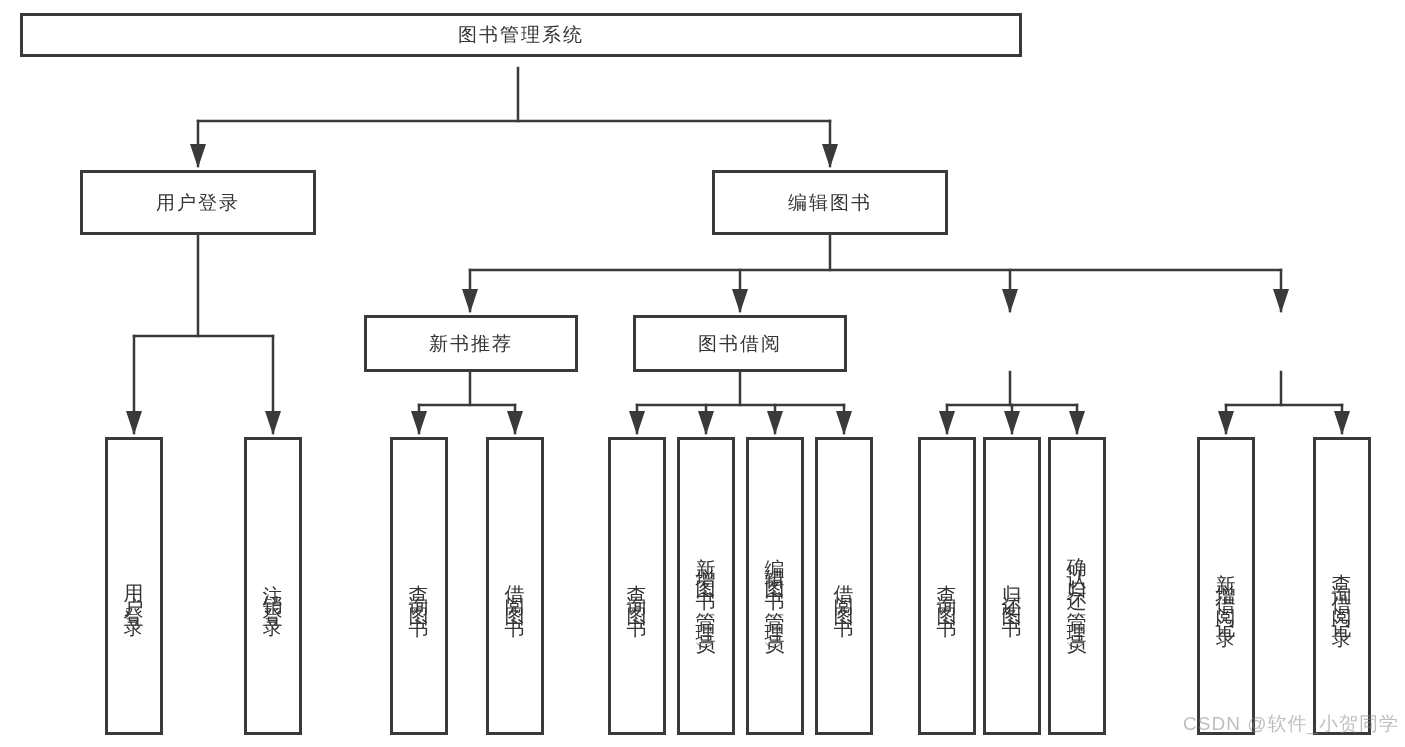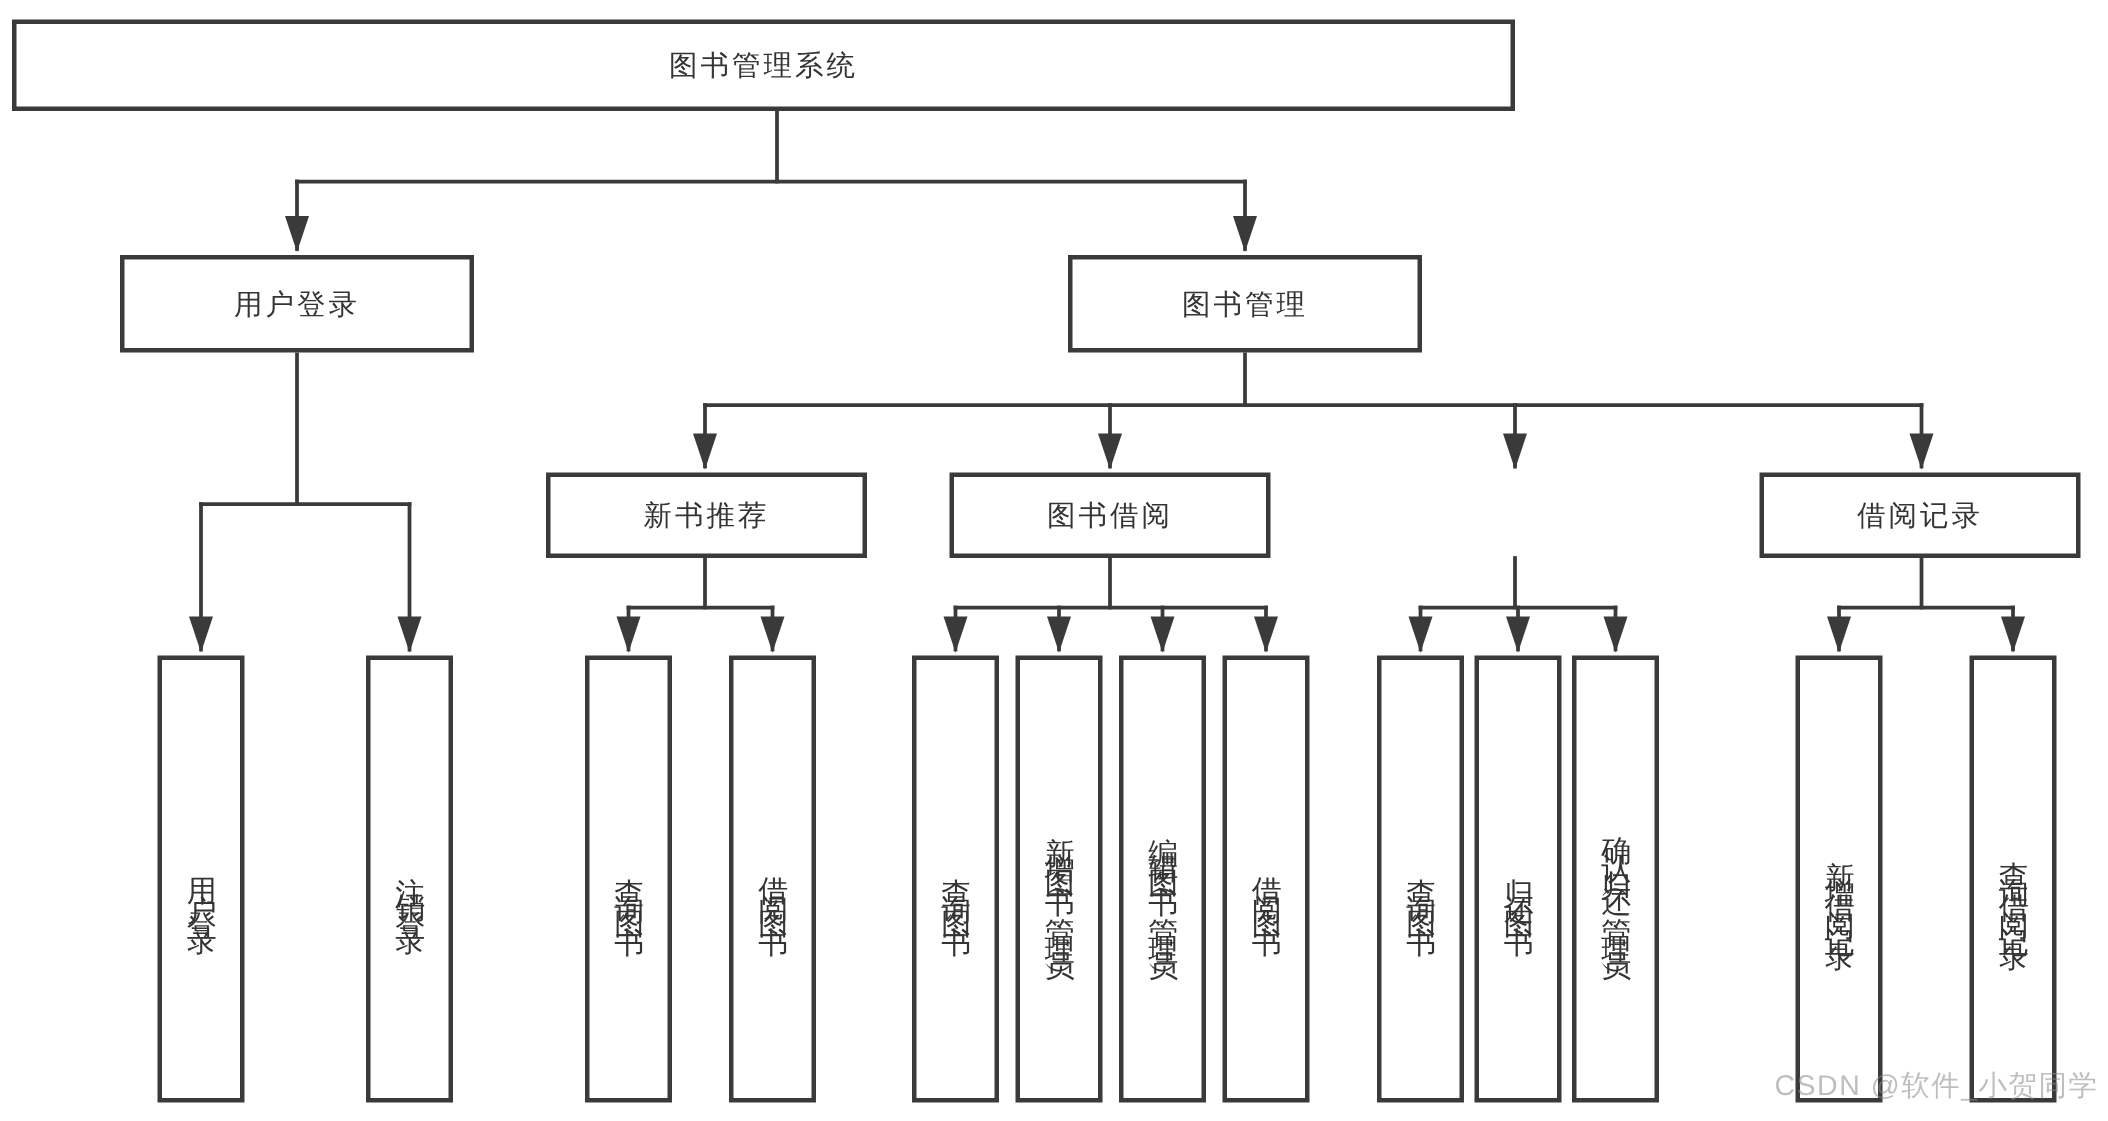--- a/index.html
+++ b/index.html
@@ -88,39 +88,36 @@
       <polygon points="767,411 783,411 775,435"></polygon>
       <polygon points="836,411 852,411 844,435"></polygon>
       <polygon points="939,411 955,411 947,435"></polygon>
       <polygon points="1004,411 1020,411 1012,435"></polygon>
       <polygon points="1069,411 1085,411 1077,435"></polygon>
       <polygon points="1218,411 1234,411 1226,435"></polygon>
       <polygon points="1334,411 1350,411 1342,435"></polygon>
     </g>
   </svg>
 
-  <div class="node" style="left:8px;top:13px;width:1002px;height:61px">
+  <div class="node" style="left:20px;top:13px;width:1002px;height:44px">
     <span class="hlbl">图书管理系统</span>
   </div>
 
   <div class="node lvl1" style="left:80px">
     <span class="hlbl">用户登录</span>
   </div>
   <div class="node lvl1" style="left:712px">
-    <span class="hlbl">图书管理</span>
+    <span class="hlbl">编辑图书</span>
   </div>
 
   <div class="node lvl2" style="left:364px">
     <span class="hlbl">新书推荐</span>
   </div>
   <div class="node lvl2" style="left:633px">
     <span class="hlbl">图书借阅</span>
-  </div>
-  <div class="node lvl2" style="left:1173px">
-    <span class="hlbl">借阅记录</span>
   </div>
 
   <div class="node leaf" style="left:105px">
     <span class="vlbl">用户登录</span>
   </div>
   <div class="node leaf" style="left:244px">
     <span class="vlbl">注销登录</span>
   </div>
 
   <div class="node leaf" style="left:390px">

